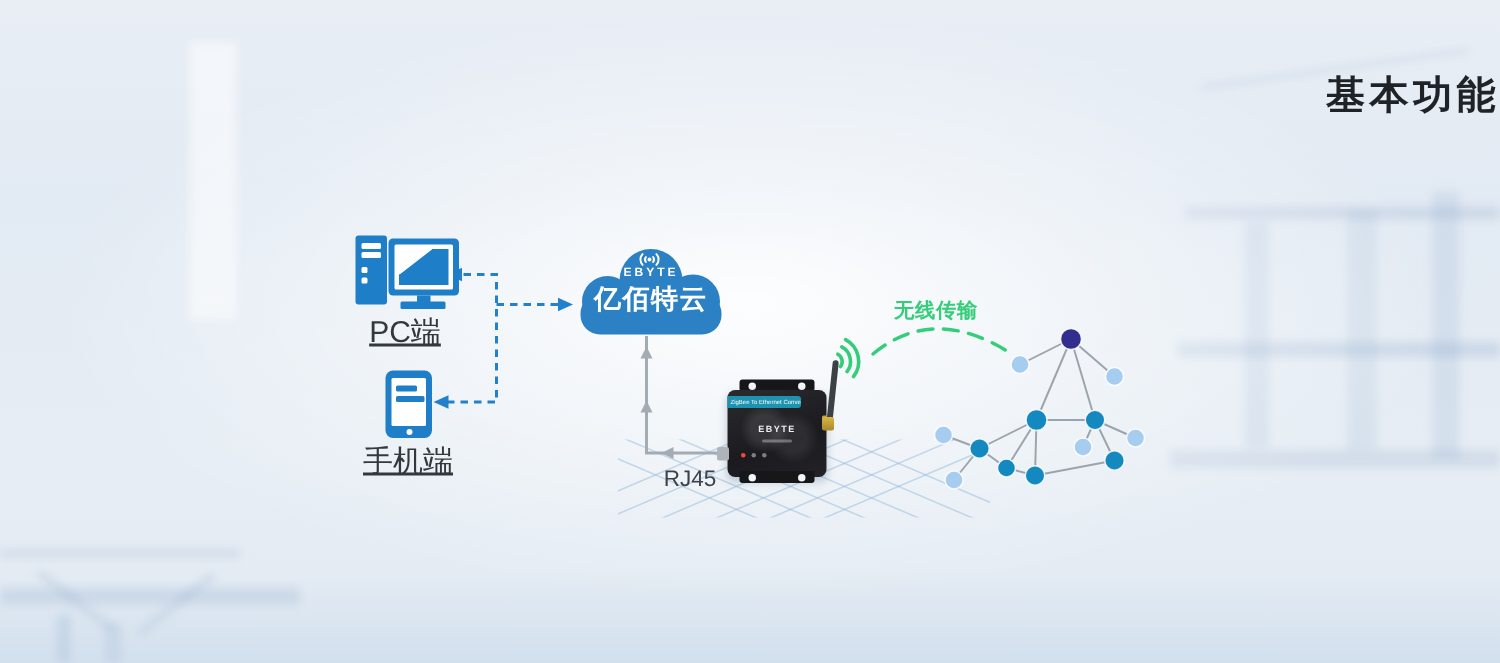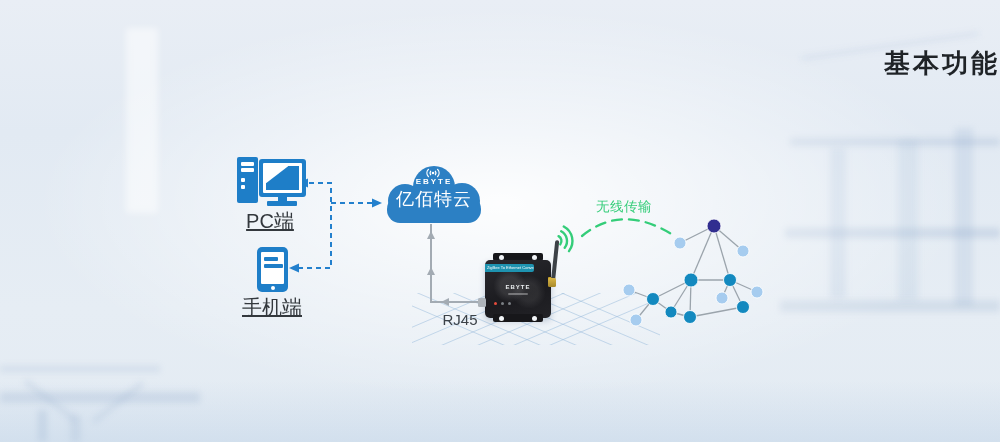--- a/index.html
+++ b/index.html
@@ -30,28 +30,28 @@
   .net-node.router{fill:var(--node-teal);}
   .net-node.end_device{fill:var(--node-light);}
   
   .txt{position:absolute;z-index:5;}
   .title{left:0;right:0;top:46px;text-align:right;font-size:26px;font-weight:700;
          letter-spacing:3px;color:var(--title-dark);}
   .subtitle{left:0;right:0;top:87px;text-align:center;font-size:17px;color:var(--text-dark);}
   .icon-label{font-size:20px;color:#33383d;text-align:center;text-decoration:underline;}
   .rj45-label{left:430px;width:60px;top:311px;text-align:center;font-size:15px;color:#3c4248;}
   .wireless-label{left:579px;width:90px;top:198px;text-align:center;font-size:13.5px;
-                  font-weight:400;color:var(--green);letter-spacing:.5px;}
+                  font-weight:700;color:var(--green);letter-spacing:.5px;}
   .net-label{left:600px;width:220px;top:338px;text-align:center;font-size:18px;
              font-weight:500;color:#191c1f;letter-spacing:.5px;}
   
   .cloud-box{position:absolute;left:385px;top:163px;width:98px;height:62px;z-index:5;text-align:center;}
   .cloud-brand{position:absolute;left:0;right:0;top:14px;font-size:8px;font-weight:700;
                color:#fff;letter-spacing:2px;}
-  .cloud-name{position:absolute;left:0;right:0;top:24px;font-size:18px;font-weight:400;
+  .cloud-name{position:absolute;left:0;right:0;top:24px;font-size:18px;font-weight:700;
               color:#fff;letter-spacing:1px;}
   
   .abs{position:absolute;}
   .blue{background:var(--icon-blue);}
   .pc-tower{left:237px;top:157px;width:21px;height:46px;border-radius:2px;z-index:4;}
   .pc-tower .bar{position:absolute;left:4px;width:13px;height:3.5px;background:#fff;border-radius:1px;}
   .pc-tower .dot{position:absolute;left:4px;width:4px;height:4px;background:#fff;border-radius:1px;}
   .monitor{left:259px;top:159px;width:47px;height:38px;border-radius:3px;z-index:4;}
   .monitor .screen{position:absolute;inset:4px;background:#fff;border-radius:1px;}
   .monitor .panel{position:absolute;inset:3px;background:var(--icon-blue);}

